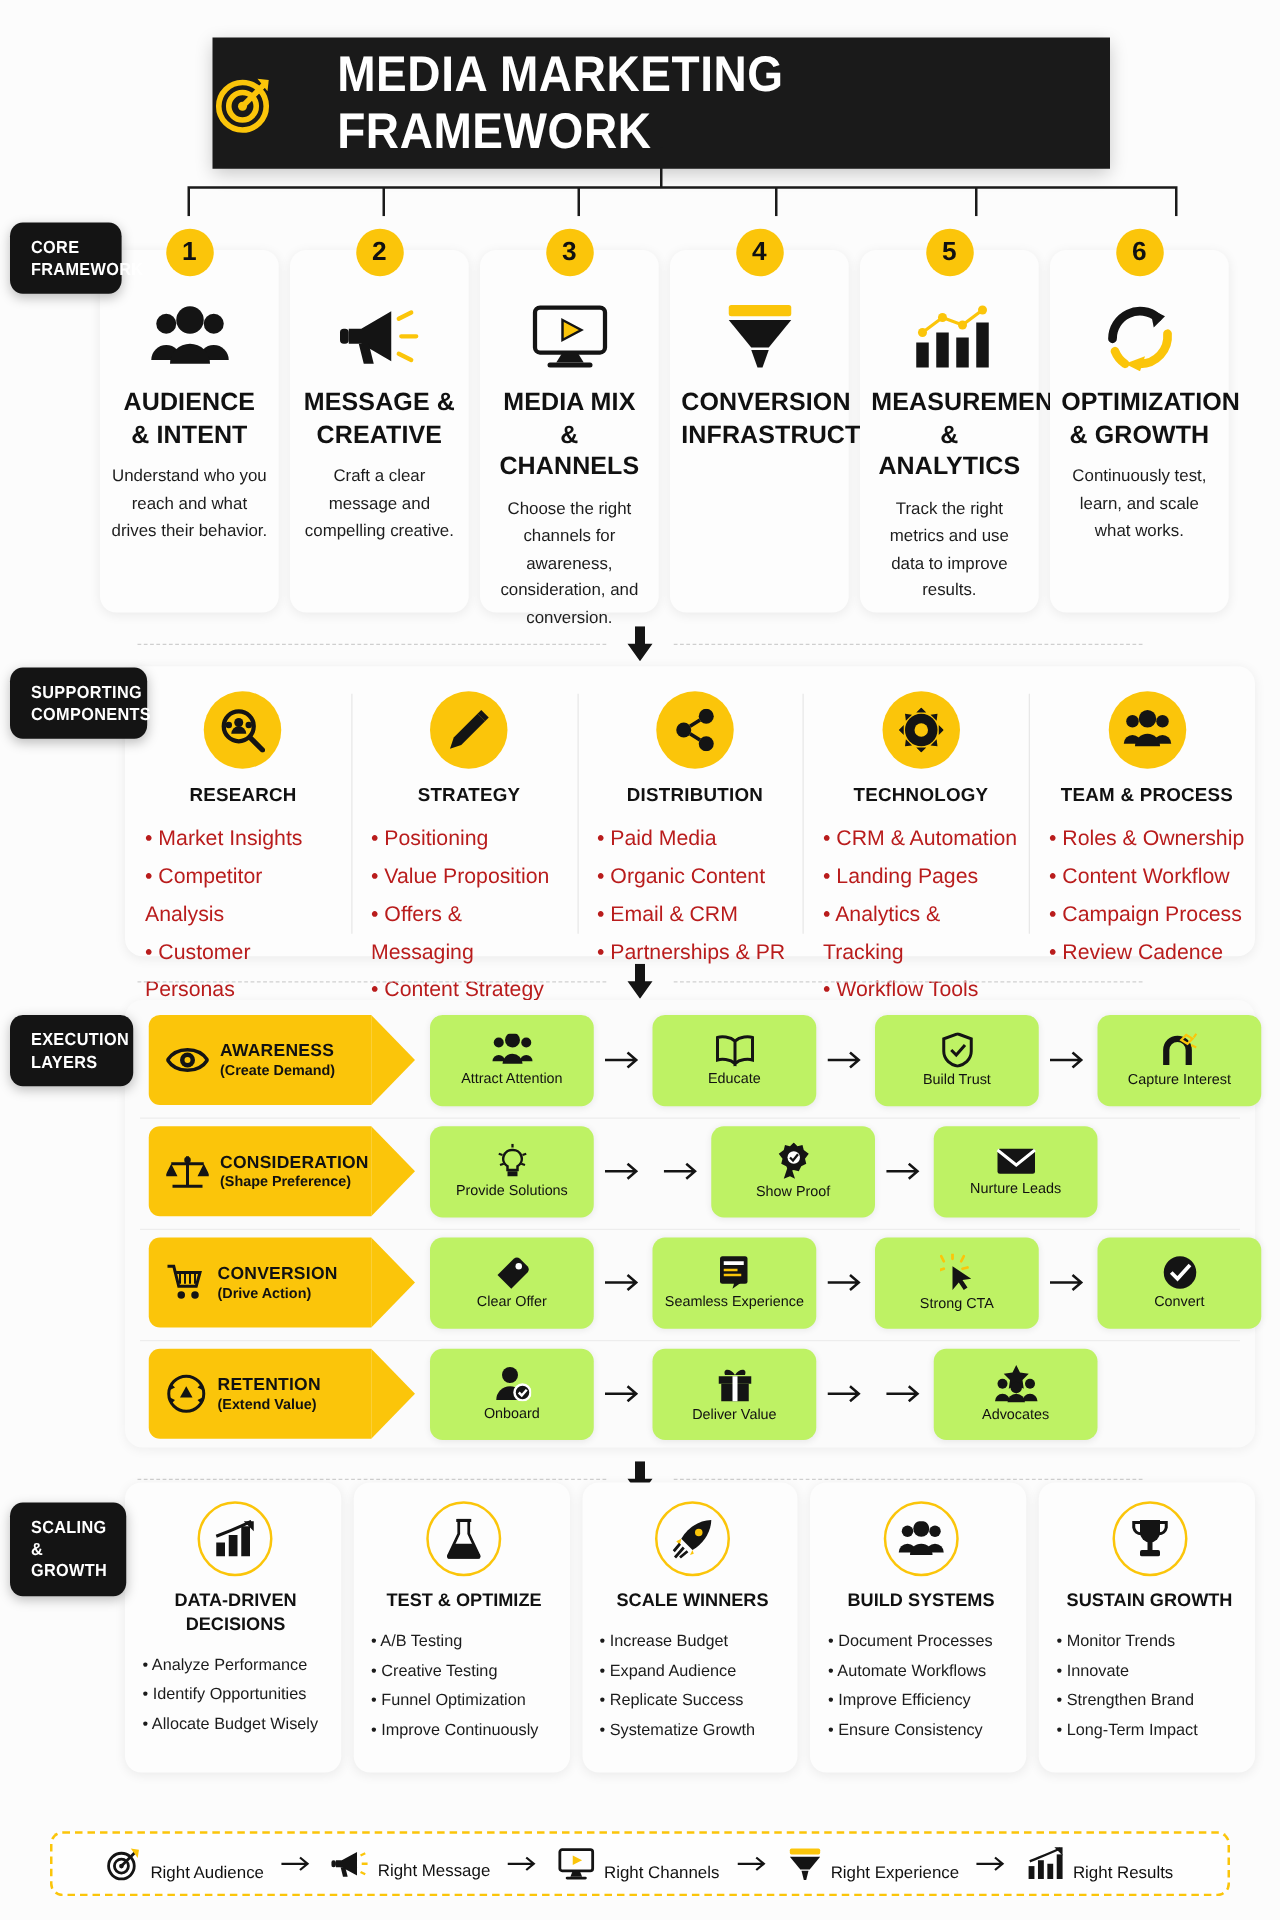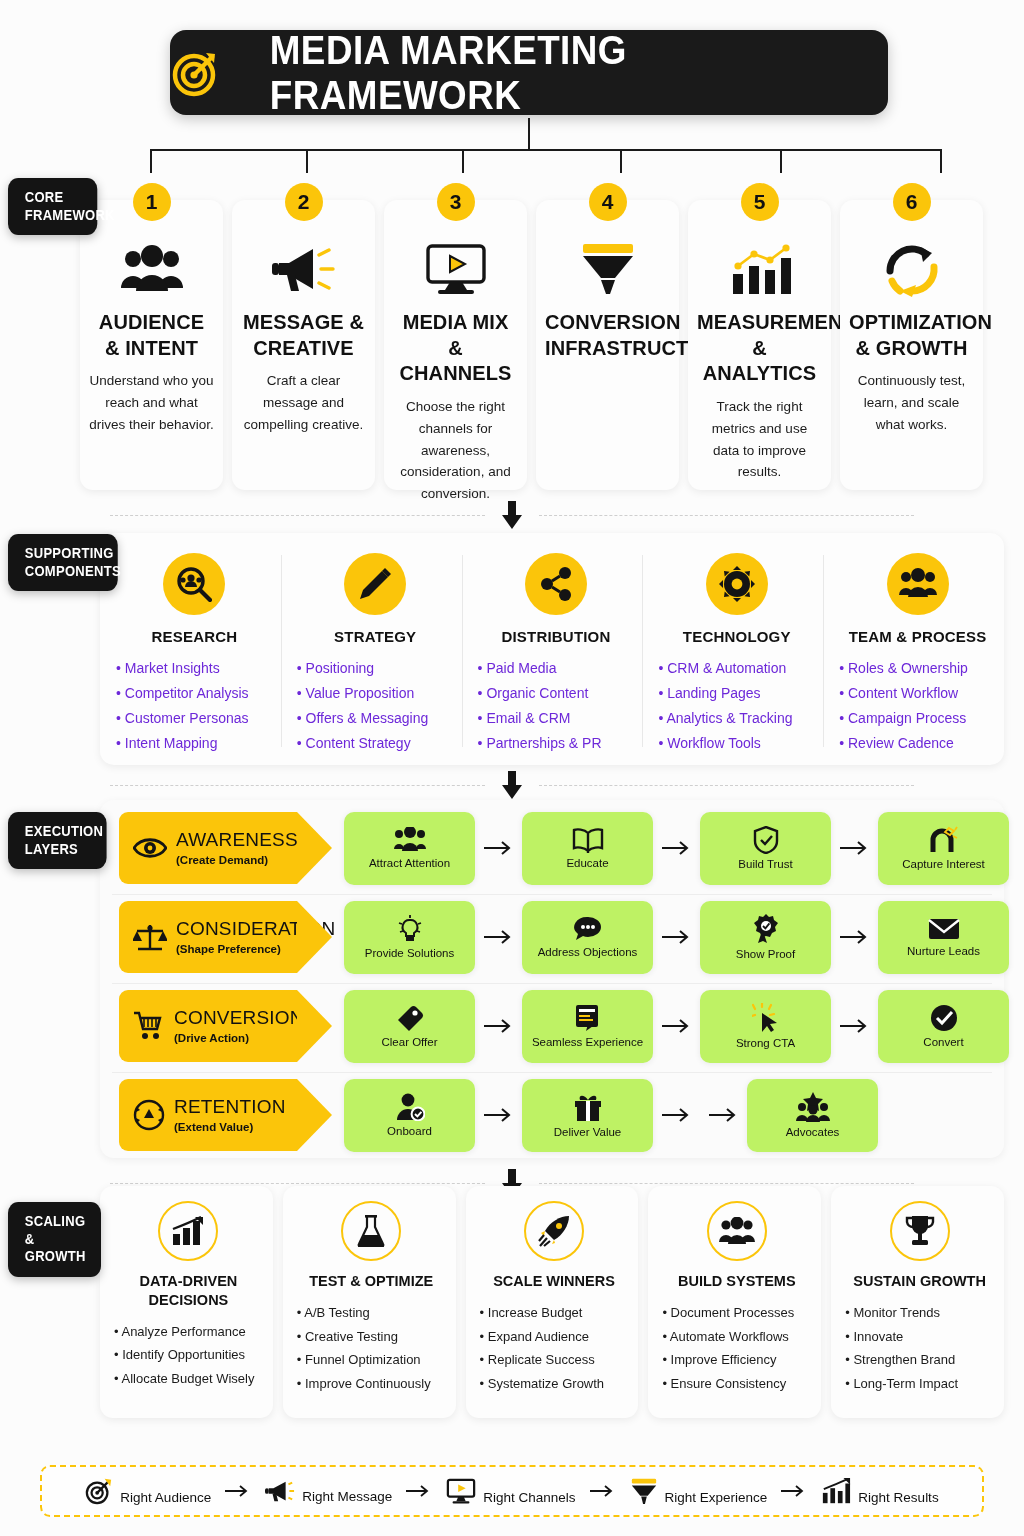--- a/index.html
+++ b/index.html
@@ -8,22 +8,22 @@
     background: #fcfcfc;
     font-family: "Liberation Sans", sans-serif;
     position: relative;
     overflow: hidden;
     color: #111;
   }
 
   
   .header-wrap { position:absolute; left:0; top:30px; width:1024px; height:95px; }
   .title-bar {
-    position:absolute; left:170px; top:0; width:718px; height:85px;
-    background:#1a1a1a; border-radius:16px;
+    position:absolute; left:170px; top:0; width:718px; height:105px;
+    background:#1a1a1a; border-radius:0;
     display:flex; align-items:center; justify-content:center; gap:22px;
     box-shadow:0 4px 14px rgba(0,0,0,.22);
   }
   .title-text {
     color:#fff; font-size:40px; font-weight:700; letter-spacing:.5px;
     font-family:"Liberation Sans", sans-serif; transform:scaleX(.92);
   }
 
   
   .tree { position:absolute; left:0; top:118px; width:1024px; height:55px; }
@@ -67,41 +67,41 @@
   .support-box { position:absolute; left:100px; top:533px; width:904px; height:232px;
                  background:#fdfdfd; border-radius:14px; display:flex;
                  box-shadow:0 2px 9px rgba(0,0,0,.07); }
   .support-col { flex:1; padding:20px 8px 10px 16px; position:relative; }
   .support-col + .support-col::before {
     content:""; position:absolute; left:0; top:22px; bottom:18px; width:1px; background:#e8e8e8;
   }
   .circ { width:62px; height:62px; border-radius:50%; background:#FBC50A;
           display:flex; align-items:center; justify-content:center; margin:0 auto 13px; }
   .support-title { text-align:center; font-size:15px; font-weight:700; margin-bottom:11px; letter-spacing:.2px; }
-  .bul { font-size:14px; line-height:1.78; color:#6d28d9; }
+  .bul { font-size:17px; line-height:1.78; color:#b91c1c; }
 
   
   .exec-box { position:absolute; left:100px; top:800px; width:904px; height:358px;
               background:#fbfbfb; border-radius:14px; padding:6px 8px;
               box-shadow:0 2px 9px rgba(0,0,0,.06); }
   .exec-row { display:flex; align-items:center; height:84px; margin-bottom:4px; }
   .exec-row:last-child{ margin-bottom:0; }
   .exec-sep { height:1px; background:#ededed; margin:0 4px; }
   .lbl-arrow {
     position:relative; width:178px; height:72px; background:#FBC50A;
     border-radius:9px 0 0 9px; display:flex; align-items:center; gap:9px;
     padding-left:14px; margin-left:11px; flex:0 0 178px;
   }
   .lbl-arrow::after{
     content:""; position:absolute; right:-35px; top:0;
     border-top:36px solid transparent; border-bottom:36px solid transparent;
     border-left:35px solid #FBC50A;
   }
   .lbl-txt { line-height:1.2; }
-  .lbl-main { font-size:19px; font-weight:400; letter-spacing:.2px; }
+  .lbl-main { font-size:14px; font-weight:700; letter-spacing:.2px; }
   .lbl-sub { font-size:11.5px; font-weight:600; margin-top:2px; }
   .steps { display:flex; align-items:center; margin-left:47px; flex:1; }
   .step {
     width:131px; height:73px; background:#bef264; border-radius:10px;
     display:flex; flex-direction:column; align-items:center; justify-content:center;
     box-shadow:0 1px 6px rgba(0,0,0,.08); gap:4px;
   }
   .step-lbl { font-size:11.5px; color:#111; }
   .harrow { width:47px; display:flex; align-items:center; justify-content:center; }
 
@@ -465,31 +465,20 @@
               <path d="M13 0 v3 M2 8 l3 1 M24 8 l-3 1 M3 17 l3 -1 M23 17 l-3 -1" stroke="#141414" stroke-width="1.8"></path>
             </svg>
           </span>
         <span class="step-lbl">Provide Solutions</span>
       </div>
       <span class="harrow">
           <svg width="30" height="14" viewBox="0 0 30 14">
             <path d="M0 7 H24 M18 1 L25 7 L18 13" stroke="#141414" stroke-width="2" fill="none"></path>
           </svg>
         </span>
-      <div class="step">
-        <span>
-            <svg width="30" height="26" viewBox="0 0 30 26">
-              <path d="M15 1 a13 10 0 1 1 0 20 a13 10 0 0 1 -5 -1 l-7 4 l2 -6 a13 10 0 0 1 10 -17z" fill="#141414"></path>
-              <circle cx="10" cy="11" r="2" fill="#fff"></circle>
-              <circle cx="15" cy="11" r="2" fill="#fff"></circle>
-              <circle cx="20" cy="11" r="2" fill="#fff"></circle>
-            </svg>
-          </span>
-        <span class="step-lbl">Address Objections</span>
-      </div>
       <span class="harrow">
           <svg width="30" height="14" viewBox="0 0 30 14">
             <path d="M0 7 H24 M18 1 L25 7 L18 13" stroke="#141414" stroke-width="2" fill="none"></path>
           </svg>
         </span>
       <div class="step">
         <span>
             <svg width="26" height="30" viewBox="0 0 26 30">
               <path d="M13 0 l3 3 l4 -1 l1 4 l4 3 l-3 4 l1 4 l-4 2 l-2 4 l-4 -1 l-4 1 l-2 -4 l-4 -2 l1 -4 l-3 -4 l4 -3 l1 -4 l4 1z" fill="#141414"></path>
               <circle cx="13" cy="12" r="5" fill="#fff"></circle>

